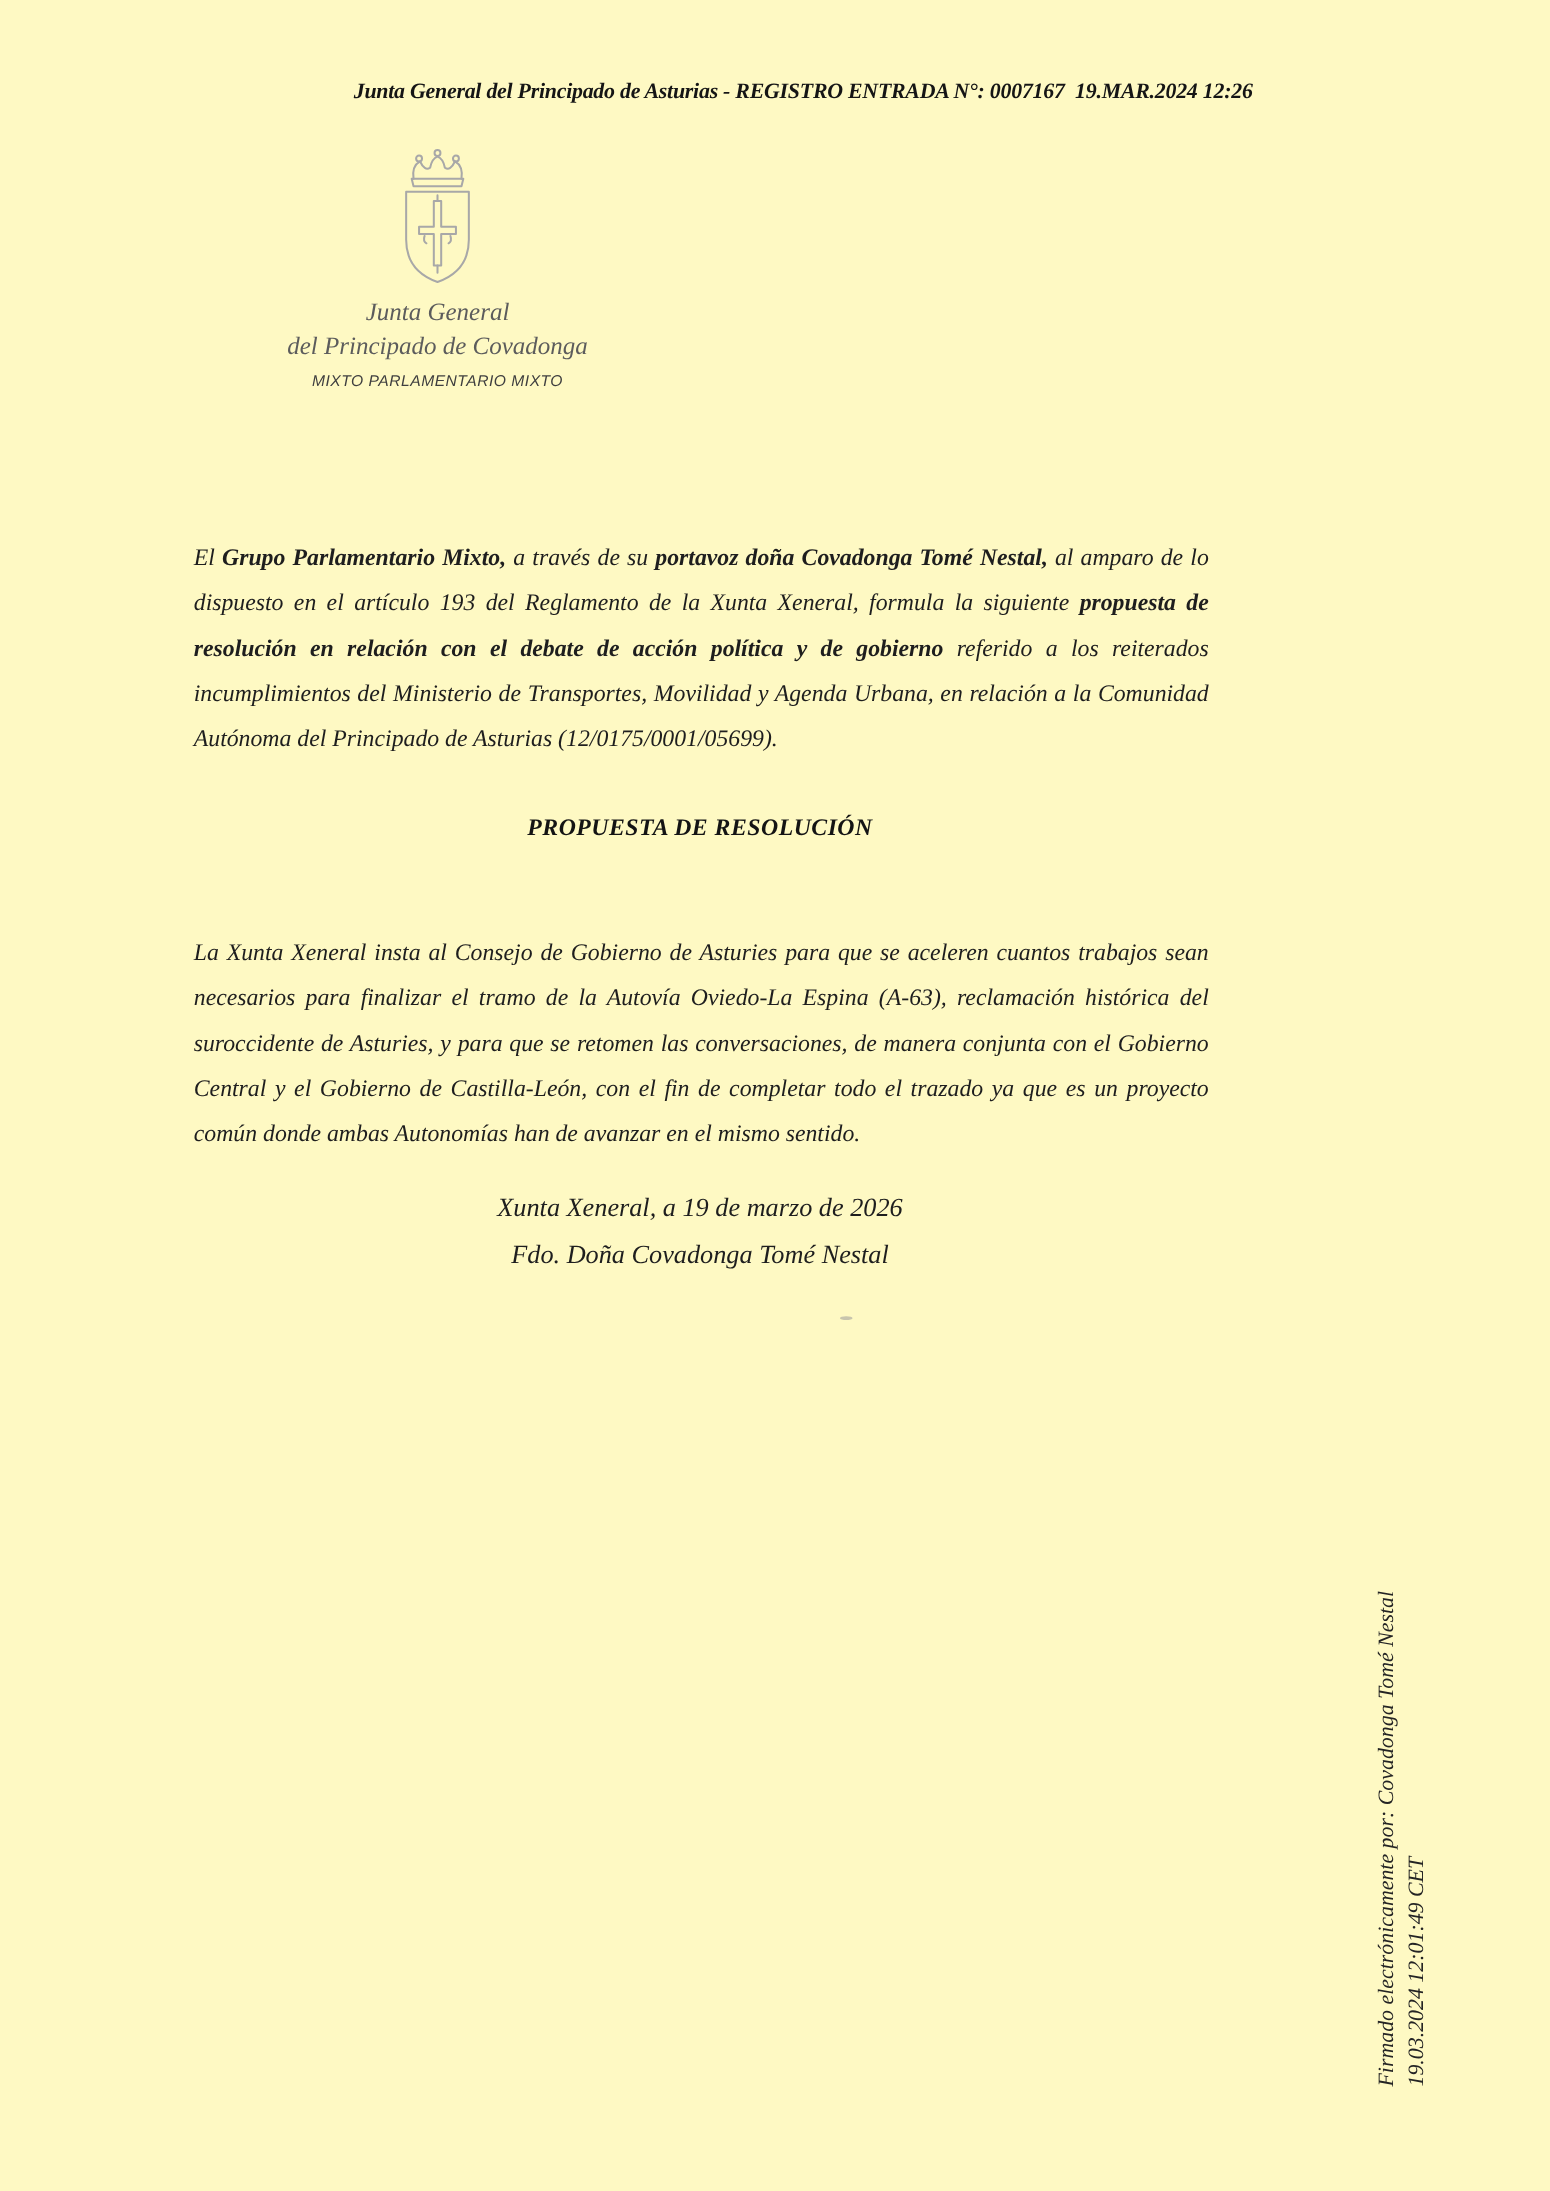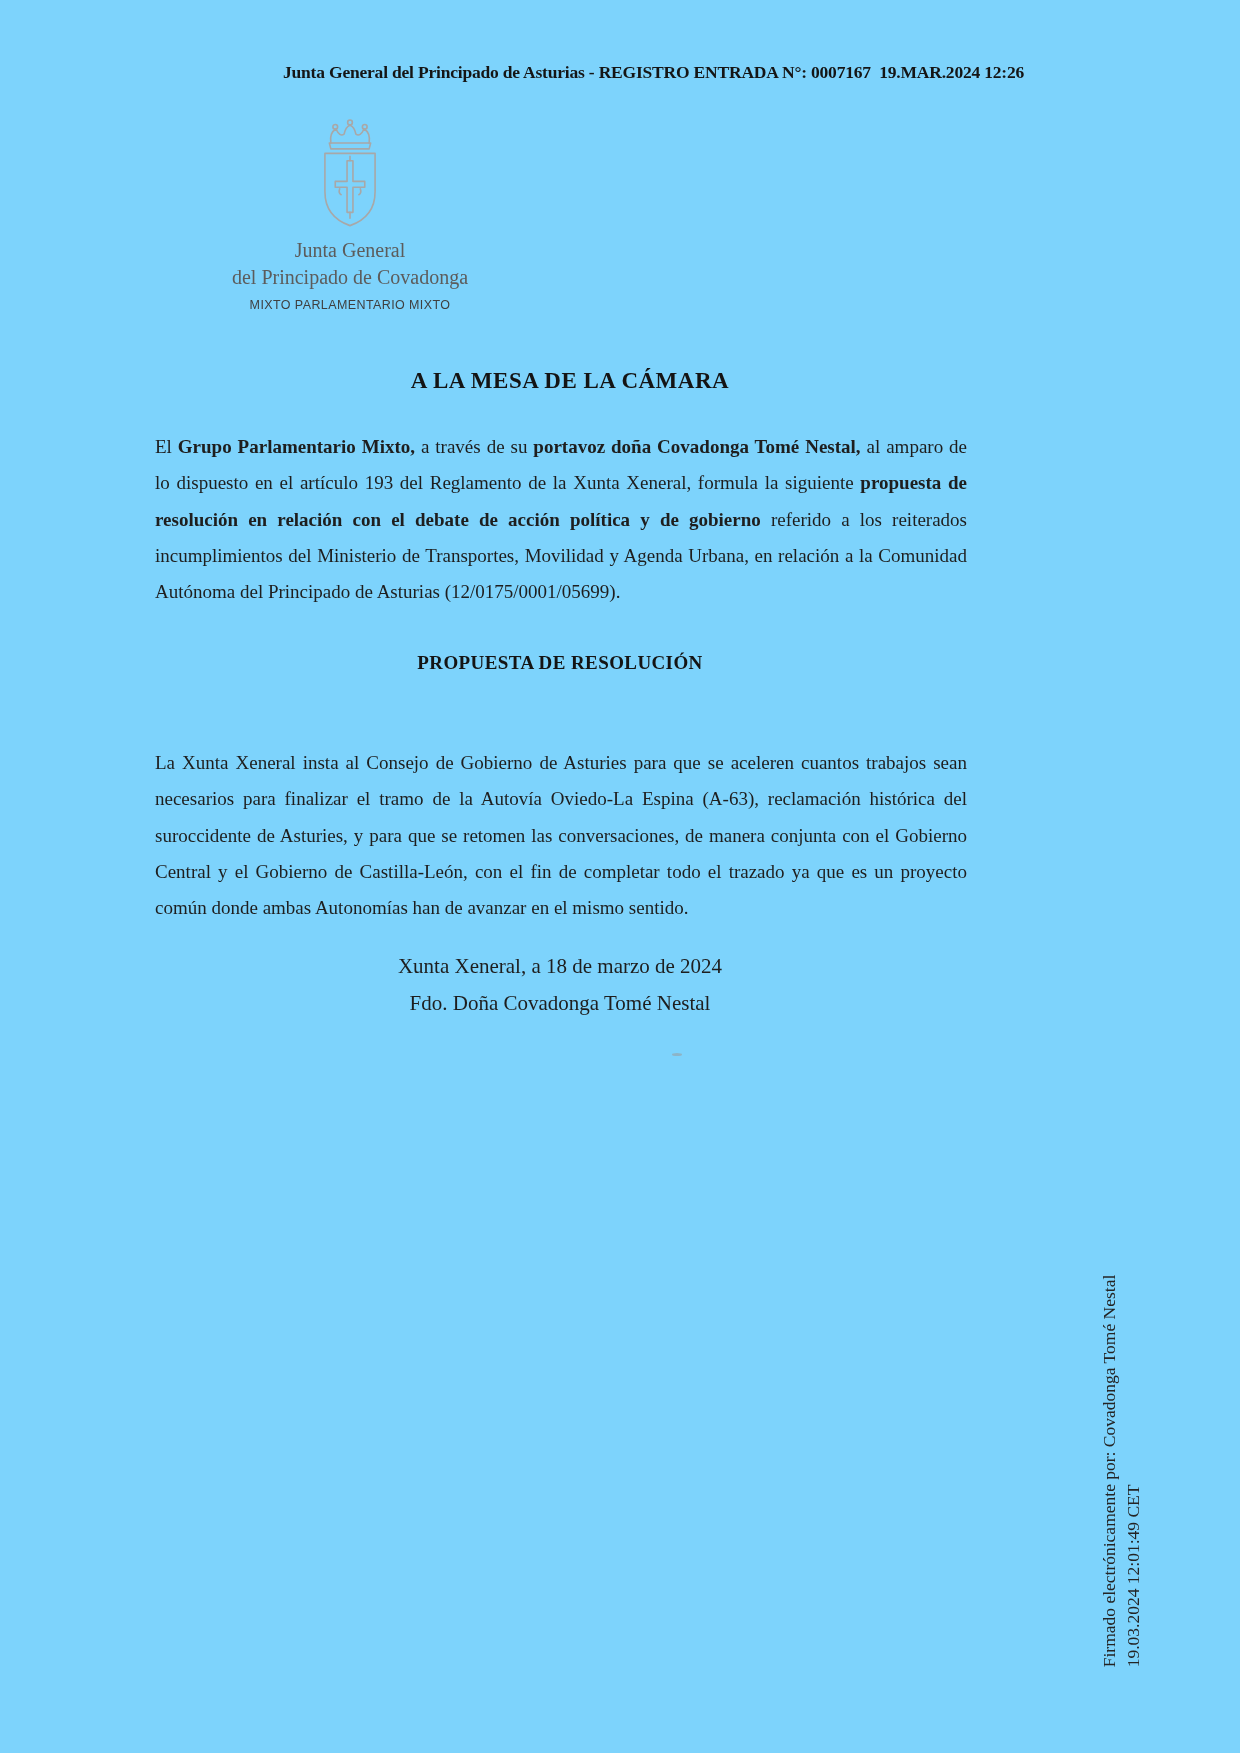--- a/index.html
+++ b/index.html
@@ -1,24 +1,25 @@
 <!DOCTYPE html>
 <html><head>
 <meta charset="utf-8">
 <style>
   html, body { margin: 0; padding: 0; background: #e8e8e8; }
   .page {
     position: relative;
     width: 1240px;
     height: 1753px;
     margin: 0 auto;
-    background: #7dd3fc;
+    background: #fef9c3;
     font-family: "Liberation Serif", serif;
     color: #1c1c1c;
     overflow: hidden;
+    font-style: italic;
   }
   .registry-header {
     position: absolute;
     left: 283px;
     top: 62px;
     font-size: 17.5px;
     font-weight: bold;
     letter-spacing: -0.2px;
     white-space: pre;
     color: #151515;
@@ -128,30 +129,29 @@
 
       <path d="M46 62 H54 V90 H70 V98 H54 V132 H46 V98 H30 V90 H46 Z"></path>
       <path d="M50 56 V62 M50 132 V140"></path>
       <path d="M36 100 q-2 6 2 8 M64 100 q2 6 -2 8"></path>
     </svg>
     <div class="org-line">Junta General</div>
     <div class="org-line">del Principado de Covadonga</div>
     <div class="group-name">MIXTO PARLAMENTARIO MIXTO</div>
   </div>
 
-  <div class="doc-title">A LA MESA DE LA CÁMARA</div>
 
   <p class="para para-1"><span>El </span><b>Grupo Parlamentario Mixto,</b><span> a través de su </span><b>portavoz doña Covadonga Tomé Nestal,</b><span> al amparo de lo dispuesto en el artículo 193 del Reglamento de la Xunta Xeneral, formula la siguiente </span><b>propuesta de resolución en relación con el debate de acción política y de gobierno</b><span> referido a los reiterados incumplimientos del Ministerio de Transportes, Movilidad y Agenda Urbana, en relación a la Comunidad Autónoma del Principado de Asturias (12/0175/0001/05699).</span></p>
 
   <div class="section-heading">PROPUESTA DE RESOLUCIÓN</div>
 
   <p class="para para-2">La Xunta Xeneral insta al Consejo de Gobierno de Asturies para que se aceleren cuantos trabajos sean necesarios para finalizar el tramo de la Autovía Oviedo-La Espina (A-63), reclamación histórica del suroccidente de Asturies, y para que se retomen las conversaciones, de manera conjunta con el Gobierno Central y el Gobierno de Castilla-León, con el fin de completar todo el trazado ya que es un proyecto común donde ambas Autonomías han de avanzar en el mismo sentido.</p>
 
   <div class="closing">
-    <div>Xunta Xeneral, a 18 de marzo de 2024</div>
+    <div>Xunta Xeneral, a 19 de marzo de 2026</div>
     <div>Fdo. Doña Covadonga Tomé Nestal</div>
   </div>
 
   <div class="scan-artifact"></div>
 
   <div class="signature-stamp">
     <div>Firmado electrónicamente por: Covadonga Tomé Nestal</div>
     <div>19.03.2024 12:01:49 CET</div>
   </div>
 

